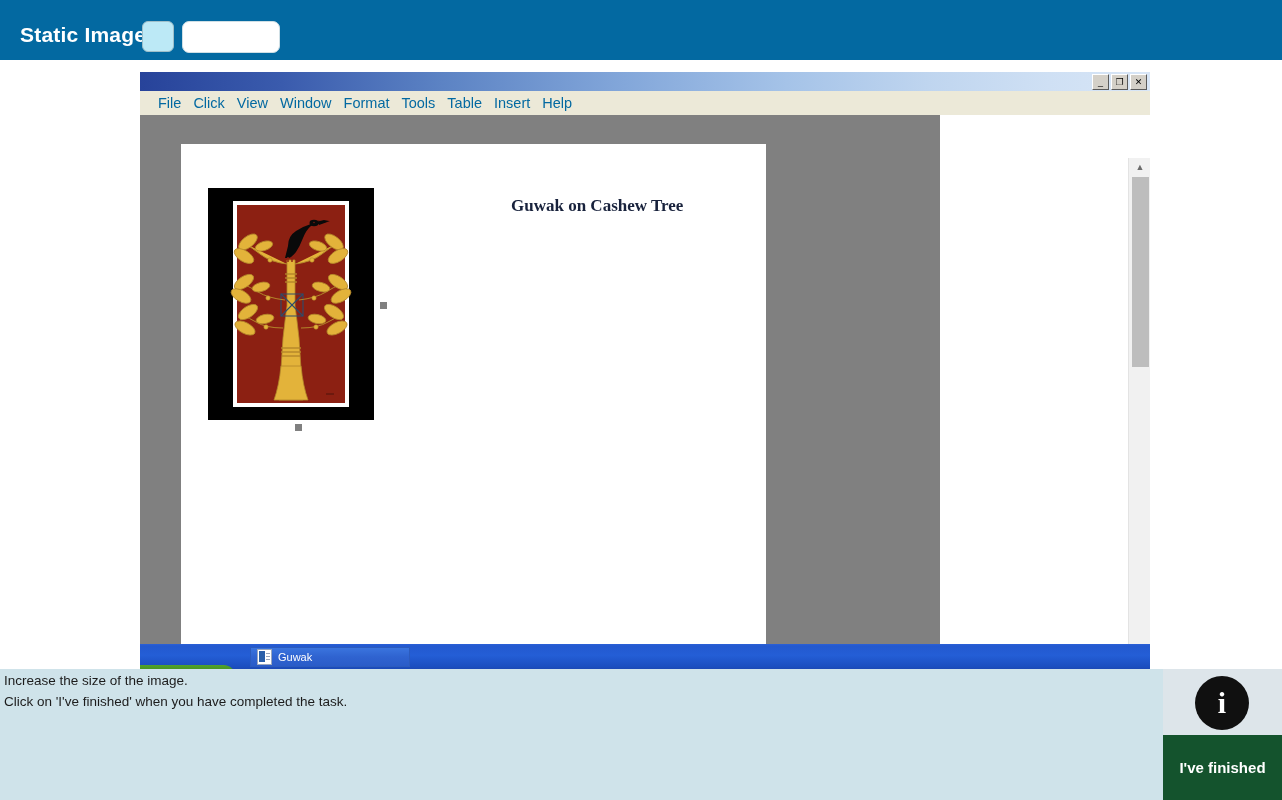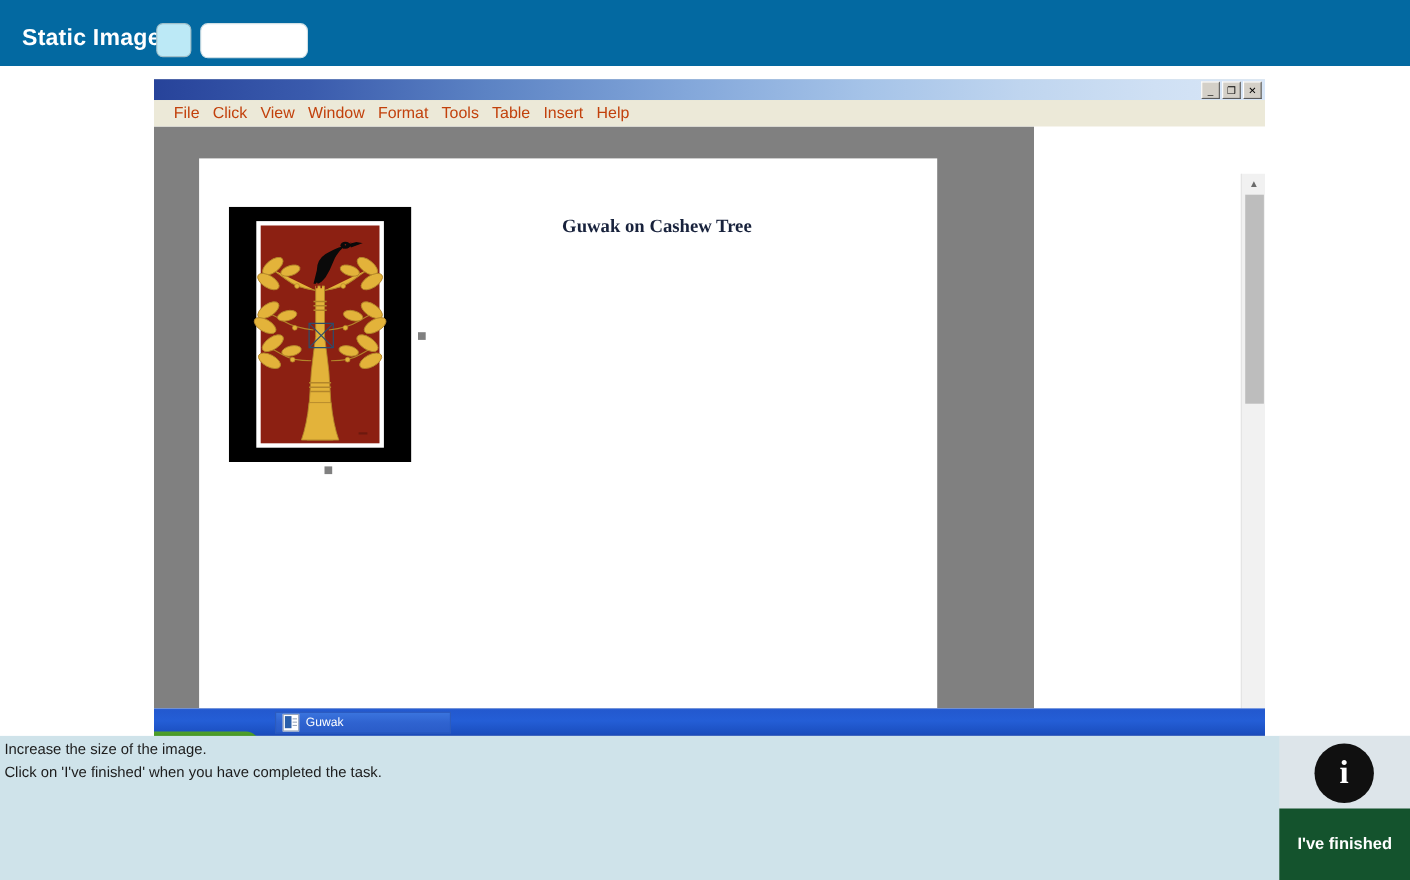--- a/index.html
+++ b/index.html
@@ -60,40 +60,40 @@
     font-family: "Liberation Sans", sans-serif;
   }
   .menu-bar {
     position: absolute; left: 0; top: 19px;
     width: 1010px; height: 24px;
     background: #ece9d8;
     display: flex; align-items: center;
     padding-left: 12px; box-sizing: border-box;
   }
   .menu-item {
-    font-size: 14.5px; color: #c2410c;
+    font-size: 14.5px; color: #0369a1;
     padding: 0 6px; line-height: 20px;
     font-family: "Liberation Sans", sans-serif;
   }
 
   
   .workspace {
     position: absolute; left: 0; top: 43px;
     width: 1010px; height: 529px;
     background: #ffffff;
     overflow: hidden;
   }
   .page-gutter {
     position: absolute; left: 0; top: 0;
     width: 800px; height: 529px;
     background: #808080;
   }
   .doc-page {
     position: absolute; left: 41px; top: 29px;
-    width: 671px; height: 500px;
+    width: 585px; height: 500px;
     background: #ffffff;
   }
   .doc-heading {
     position: absolute; left: 330px; top: 52px;
     font-family: "Liberation Serif", serif;
     font-size: 17px; font-weight: bold; color: #18223c;
     white-space: nowrap;
   }
   
   .doc-image-wrap {

